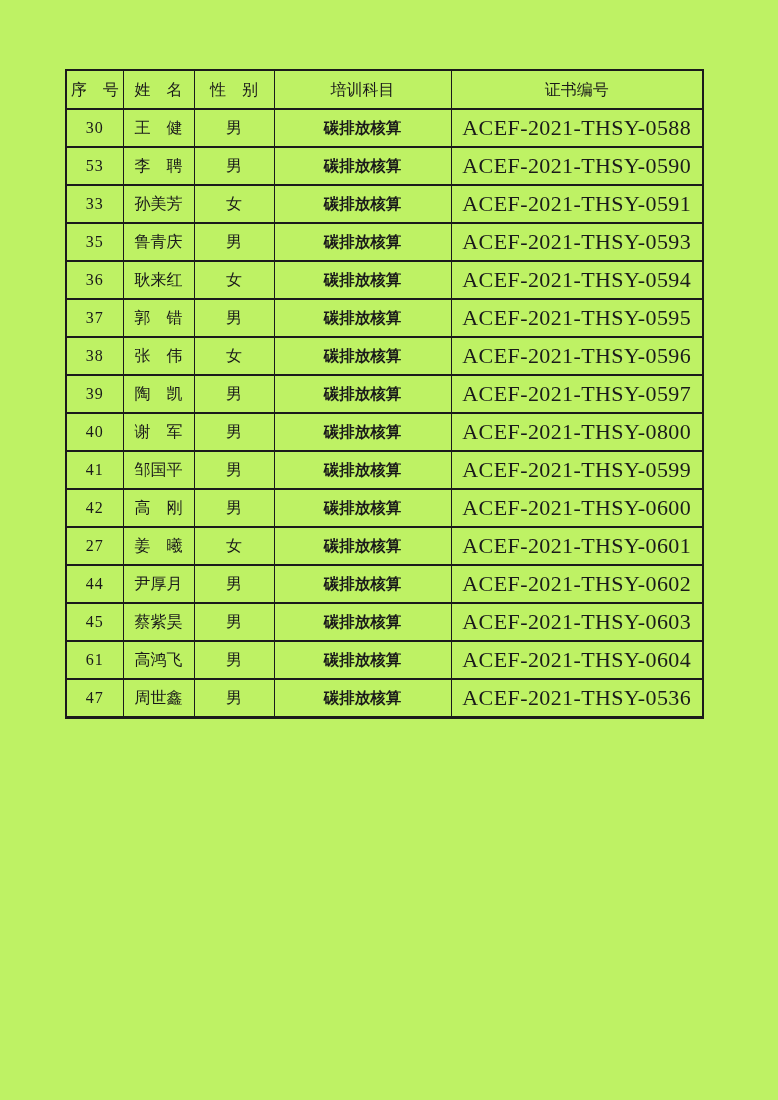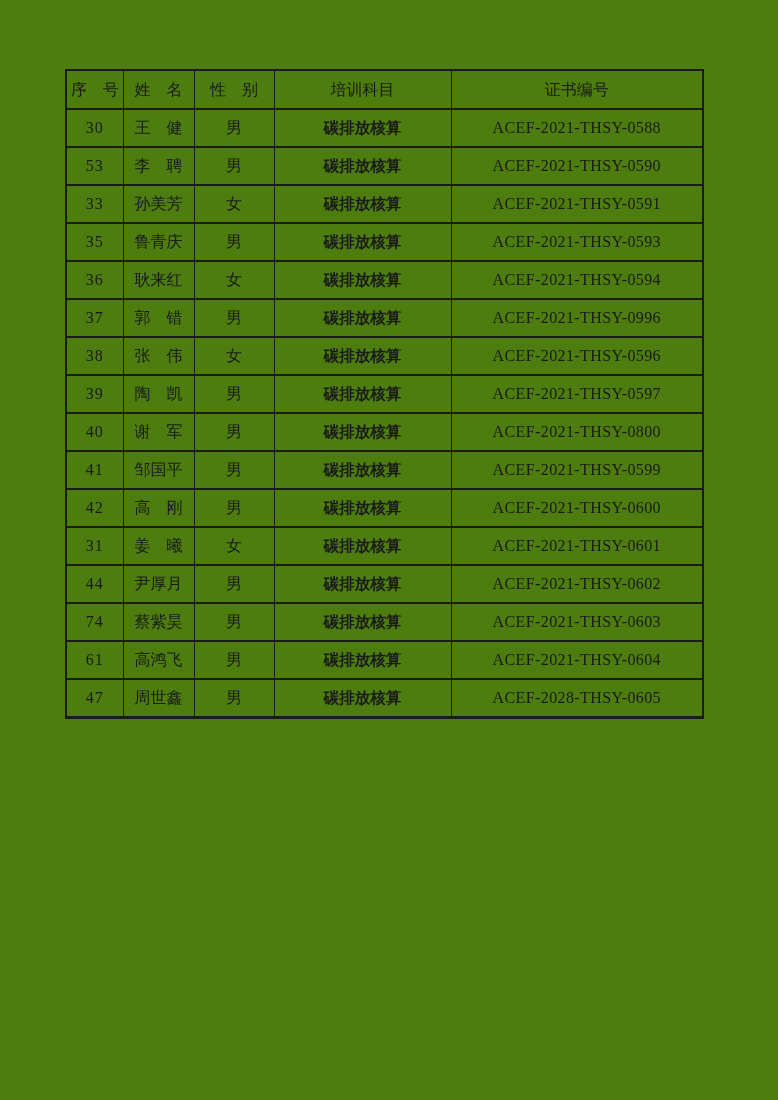--- a/index.html
+++ b/index.html
@@ -4,21 +4,21 @@
 <style>
   html, body {
     margin: 0;
     padding: 0;
     background: #ffffff;
   }
   .page {
     position: relative;
     width: 778px;
     height: 1100px;
-    background: #4d7c0f;
+    background: #bef264;
     overflow: hidden;
     font-family: "Liberation Serif", "DejaVu Serif", serif;
     color: #1a1a1a;
   }
   table.cert-table {
     position: absolute;
     left: 65px;
     top: 69px;
     width: 637px;
     border-collapse: collapse;
@@ -46,21 +46,21 @@
   col.col0 { width: 57px; }
   col.col1 { width: 71px; }
   col.col2 { width: 80px; }
   col.col3 { width: 177px; }
   col.col4 { width: 252px; }
   table.cert-table td.cell-index {
     font-size: 16px;
     letter-spacing: 1px;
   }
   table.cert-table td.cell-cert {
-    font-size: 16px;
+    font-size: 22px;
     letter-spacing: 0.4px;
   }
   table.cert-table td.cell-subject {
     font-size: 15.5px;
     font-weight: bold;
   }
 </style>
 </head>
 <body>
 
@@ -116,21 +116,21 @@
           <td class="cell-name">耿来红</td>
           <td class="cell-gender">女</td>
           <td class="cell-subject">碳排放核算</td>
           <td class="cell-cert">ACEF-2021-THSY-0594</td>
         </tr>
         <tr>
           <td class="cell-index">37</td>
           <td class="cell-name">郭　错</td>
           <td class="cell-gender">男</td>
           <td class="cell-subject">碳排放核算</td>
-          <td class="cell-cert">ACEF-2021-THSY-0996</td>
+          <td class="cell-cert">ACEF-2021-THSY-0595</td>
         </tr>
         <tr>
           <td class="cell-index">38</td>
           <td class="cell-name">张　伟</td>
           <td class="cell-gender">女</td>
           <td class="cell-subject">碳排放核算</td>
           <td class="cell-cert">ACEF-2021-THSY-0596</td>
         </tr>
         <tr>
           <td class="cell-index">39</td>
@@ -154,49 +154,49 @@
           <td class="cell-cert">ACEF-2021-THSY-0599</td>
         </tr>
         <tr>
           <td class="cell-index">42</td>
           <td class="cell-name">高　刚</td>
           <td class="cell-gender">男</td>
           <td class="cell-subject">碳排放核算</td>
           <td class="cell-cert">ACEF-2021-THSY-0600</td>
         </tr>
         <tr>
-          <td class="cell-index">31</td>
+          <td class="cell-index">27</td>
           <td class="cell-name">姜　曦</td>
           <td class="cell-gender">女</td>
           <td class="cell-subject">碳排放核算</td>
           <td class="cell-cert">ACEF-2021-THSY-0601</td>
         </tr>
         <tr>
           <td class="cell-index">44</td>
           <td class="cell-name">尹厚月</td>
           <td class="cell-gender">男</td>
           <td class="cell-subject">碳排放核算</td>
           <td class="cell-cert">ACEF-2021-THSY-0602</td>
         </tr>
         <tr>
-          <td class="cell-index">74</td>
+          <td class="cell-index">45</td>
           <td class="cell-name">蔡紫昊</td>
           <td class="cell-gender">男</td>
           <td class="cell-subject">碳排放核算</td>
           <td class="cell-cert">ACEF-2021-THSY-0603</td>
         </tr>
         <tr>
           <td class="cell-index">61</td>
           <td class="cell-name">高鸿飞</td>
           <td class="cell-gender">男</td>
           <td class="cell-subject">碳排放核算</td>
           <td class="cell-cert">ACEF-2021-THSY-0604</td>
         </tr>
         <tr>
           <td class="cell-index">47</td>
           <td class="cell-name">周世鑫</td>
           <td class="cell-gender">男</td>
           <td class="cell-subject">碳排放核算</td>
-          <td class="cell-cert">ACEF-2028-THSY-0605</td>
+          <td class="cell-cert">ACEF-2021-THSY-0536</td>
         </tr>
       </tbody>
   </table>
 </div>
 
 </body></html>

